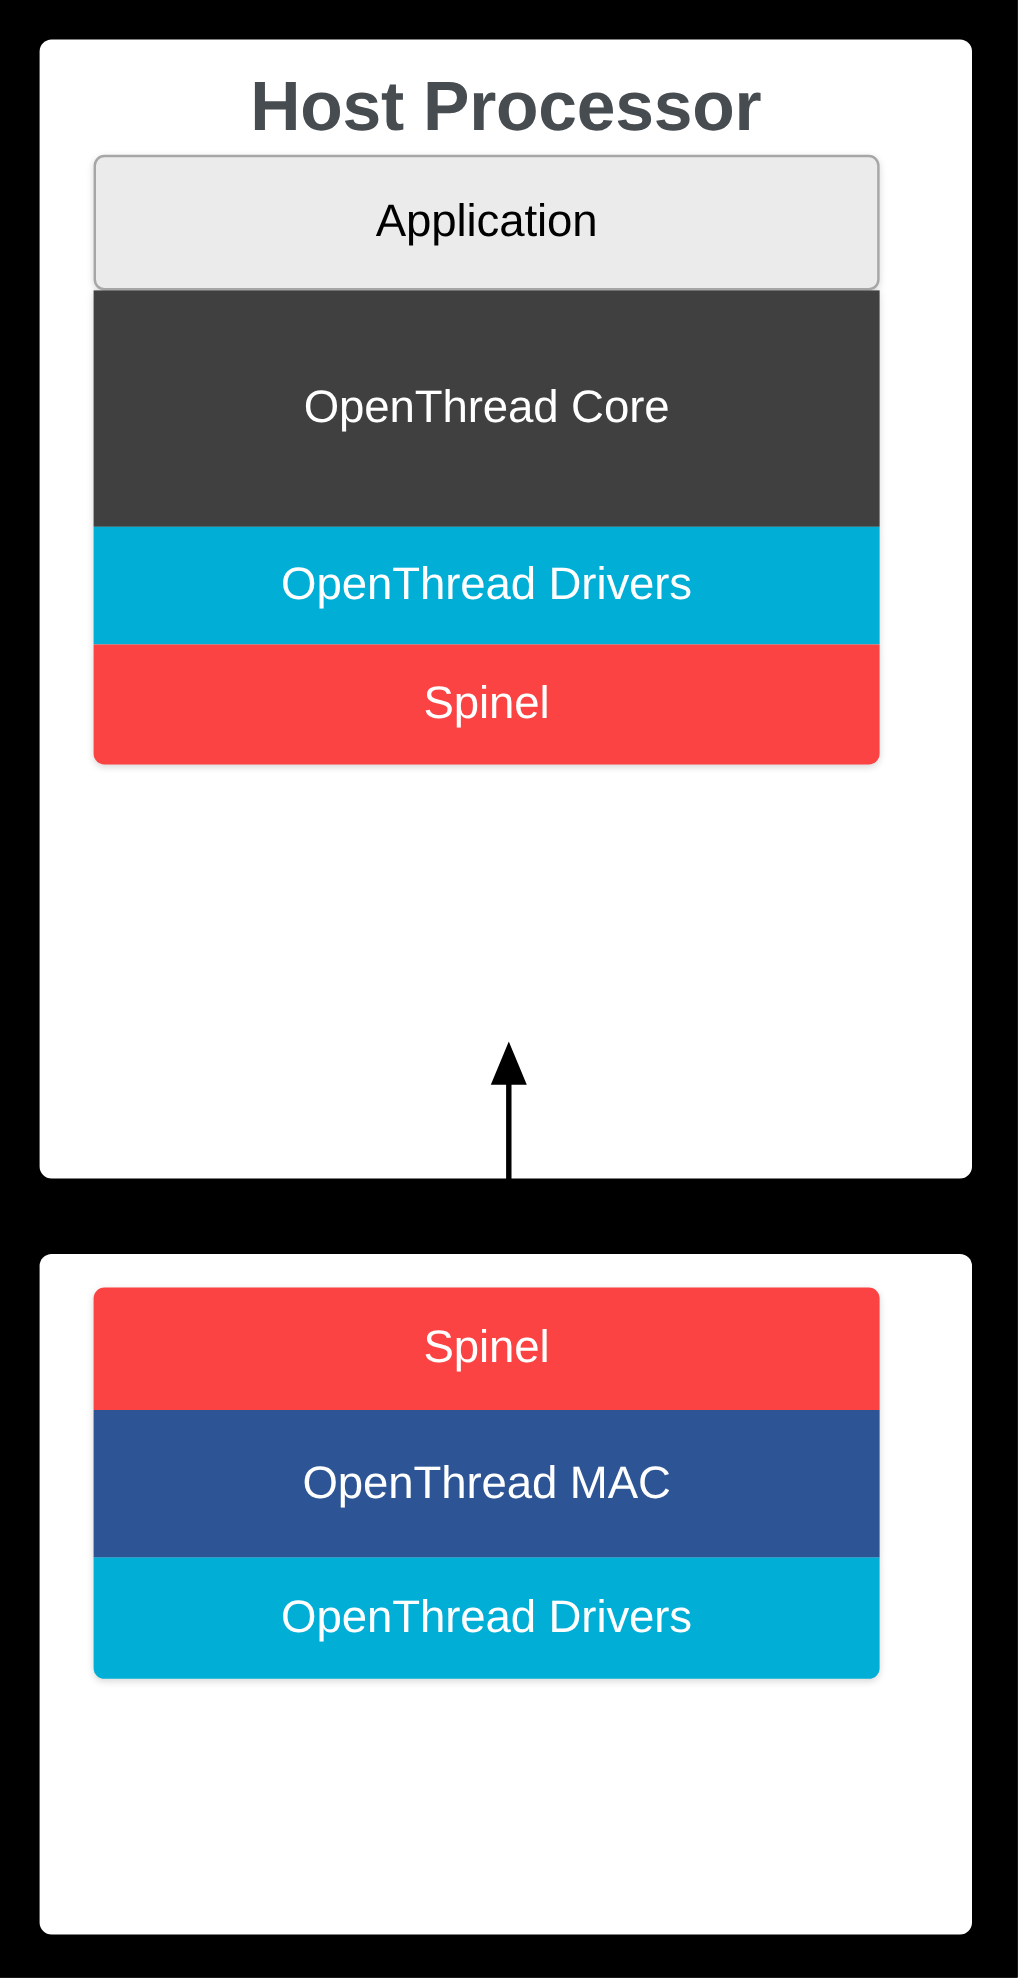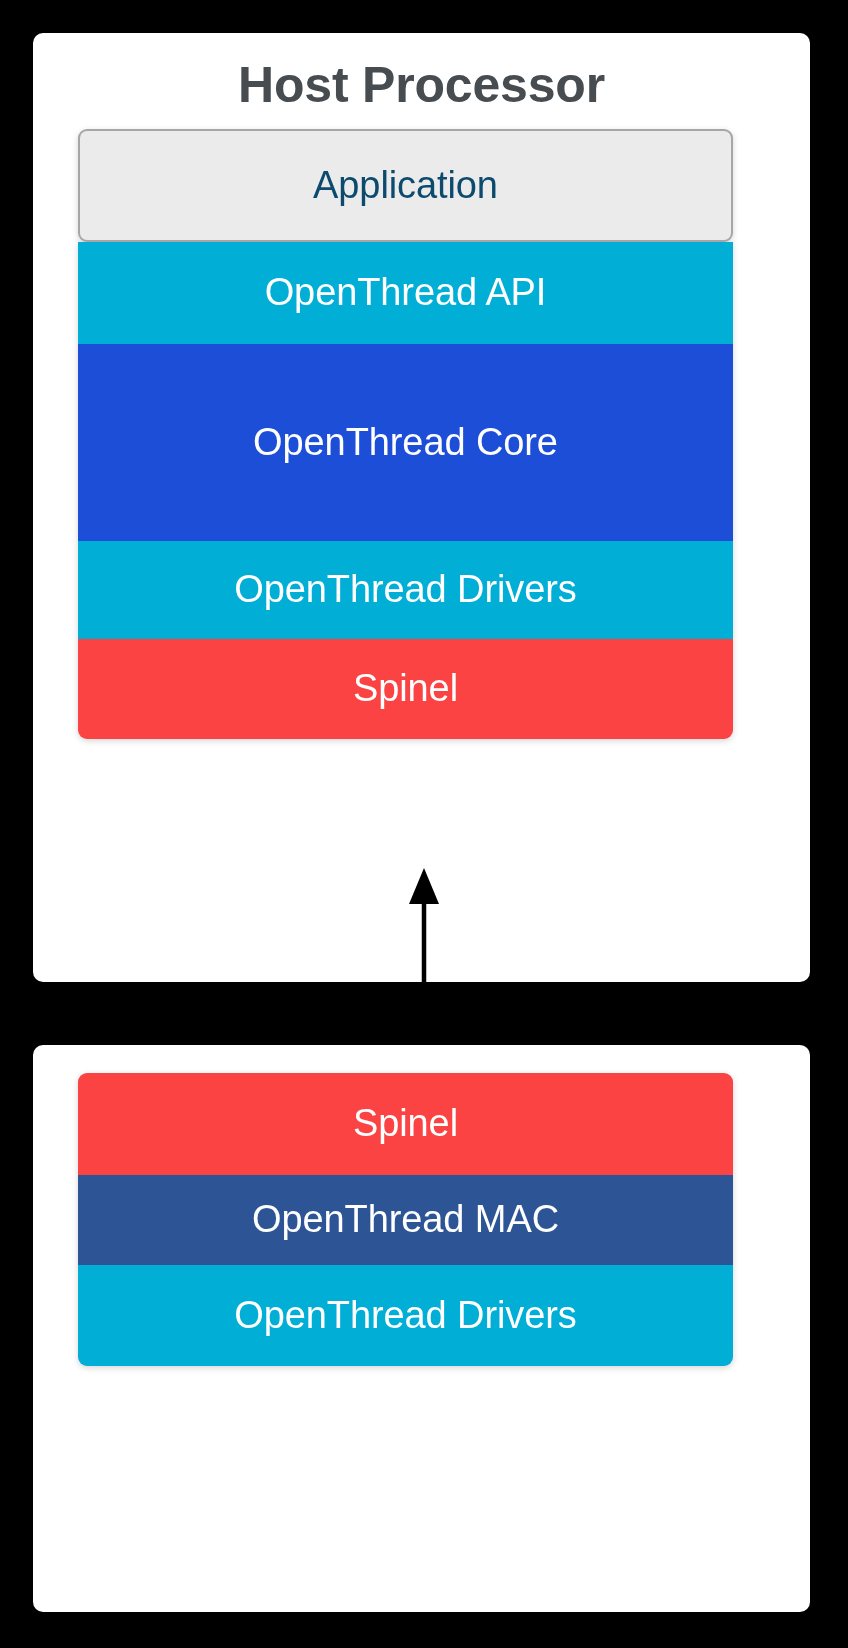--- a/index.html
+++ b/index.html
@@ -42,21 +42,21 @@
     width: 777px;
     height: 567px;
   }
 
   
   .panel-title {
     position: absolute;
     left: 0;
     width: 100%;
     text-align: center;
-    font-size: 50px;
+    font-size: 58px;
     font-weight: bold;
     color: #474c51;
     letter-spacing: -0.2px;
     line-height: 1;
   }
   #host-title { top: 27px; }
   #soc-title  { bottom: 30px; }
 
   
   .stack {
@@ -77,35 +77,35 @@
     text-align: center;
     color: #ffffff;
     font-size: 38px;
     line-height: 1.05;
     letter-spacing: -0.1px;
   }
 
   
   .layer.neutral {
     background: #ebebeb;
-    color: #0c4a6e;
+    color: #000000;
     border: 2px solid #a6a6a6;
     border-radius: 9px;
   }
 
   
   .h-app      { height: 113px; }
   .h-ipv6     { height: 105px; }
   .h-api      { height: 102px; }
   .h-core     { height: 197px; }
   .h-drivers  { height: 98px;  }
   .h-spinel   { height: 100px; }
 
   .h-spinel-b  { height: 102px; }
-  .h-mac-b     { height: 90px; }
+  .h-mac-b     { height: 123px; }
   .h-drivers-b { height: 101px; }
 
   
   #host-stack .layer:first-child { border-top-left-radius: 9px;  border-top-right-radius: 9px; }
   #host-stack .layer:last-child  { border-bottom-left-radius: 9px; border-bottom-right-radius: 9px; }
   #soc-stack  .layer:first-child { border-top-left-radius: 9px;  border-top-right-radius: 9px; }
   #soc-stack  .layer:last-child  { border-bottom-left-radius: 9px; border-bottom-right-radius: 9px; }
 
   
   #connector {
@@ -126,25 +126,22 @@
 
     <div class="panel-title" id="host-title">Host Processor</div>
 
     <div class="stack" id="host-stack">
 
       <div class="layer neutral h-app">
         <span>Application</span>
       </div>
 
 
-      <div class="layer h-api" style="background-color: rgb(0, 174, 214);">
-        <span>OpenThread API</span>
-      </div>
 
-      <div class="layer h-core" style="background-color: #1d4ed8;">
+      <div class="layer h-core" style="background-color: #404040;">
         <span>OpenThread Core</span>
       </div>
 
       <div class="layer h-drivers" style="background-color: rgb(0, 174, 214);">
         <span>OpenThread Drivers</span>
       </div>
 
       <div class="layer h-spinel" style="background-color: rgb(251, 67, 67);">
         <span>Spinel</span>
       </div>

